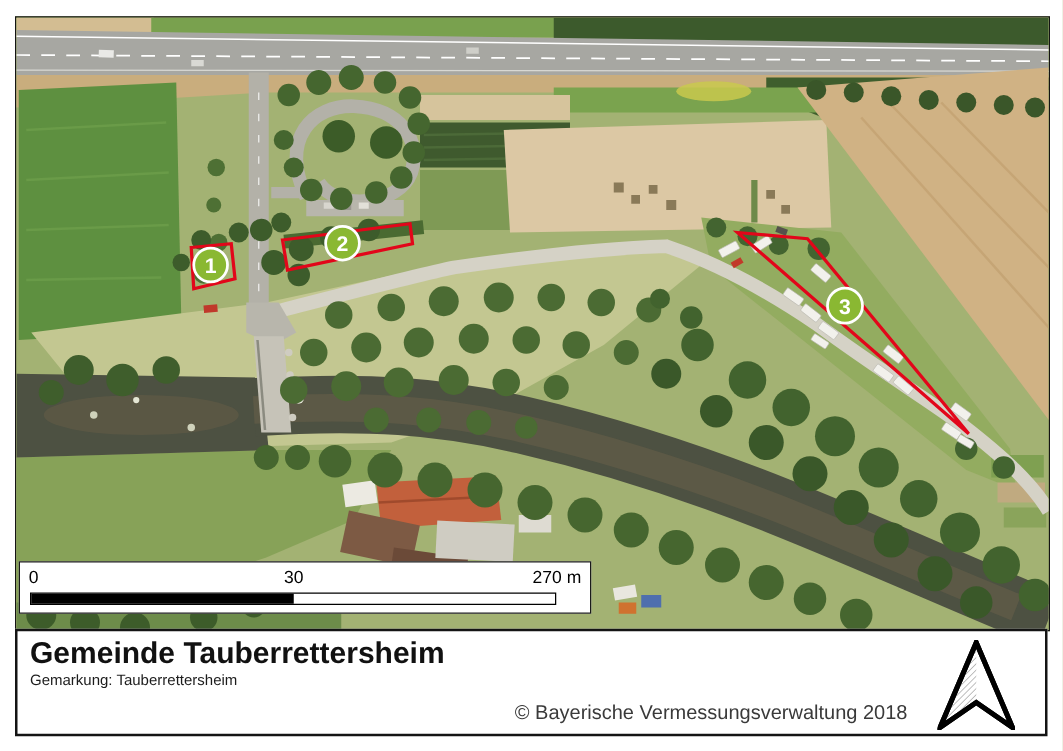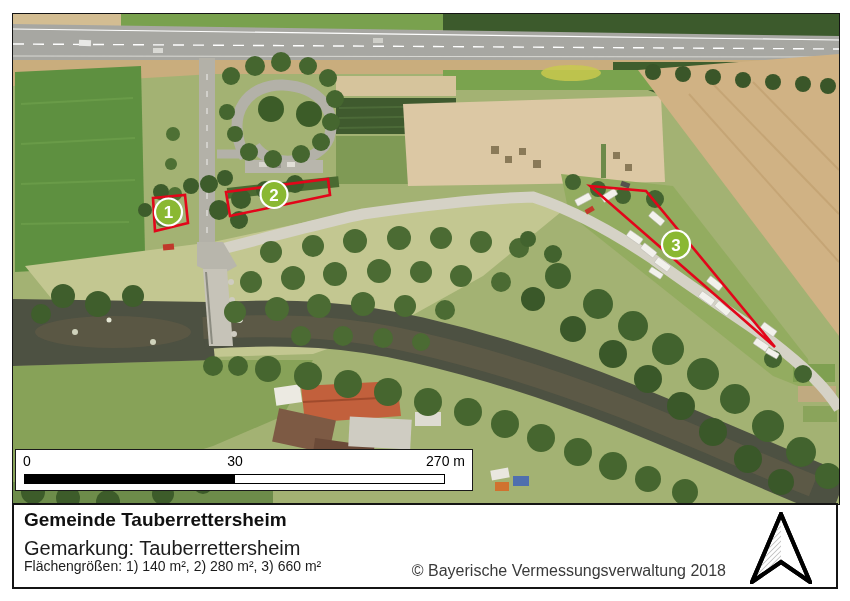--- a/index.html
+++ b/index.html
@@ -14,22 +14,22 @@
   .scalebox .tick{position:absolute;top:3px;font-size:14px;color:#000;}
   .t0{left:7px;}
   .t80{left:219px;transform:translateX(-50%);}
   .t160{right:7px;}
   .bar{position:absolute;left:8px;top:24px;width:421px;height:10px;border:1.6px solid #000;
        background:#fff;box-sizing:border-box;}
   .half{position:absolute;left:0;top:0;width:50%;height:100%;background:#000;}
   
   .panel{position:absolute;left:12px;top:503px;width:826px;height:86px;background:#fff;
          border:2px solid #141414;box-sizing:border-box;}
-  .title{position:absolute;left:10px;top:4px;font-size:19px;font-weight:bold;color:#111;}
-  .pline1{position:absolute;left:10px;top:32px;font-size:20px;color:#1c1c1c;}
+  .title{position:absolute;left:10px;top:4px;font-size:24px;font-weight:bold;color:#111;}
+  .pline1{position:absolute;left:10px;top:32px;font-size:12px;color:#1c1c1c;}
   .pline2{position:absolute;left:10px;top:53px;font-size:14px;color:#1c1c1c;}
   .attr{position:absolute;right:110px;bottom:7px;font-size:16px;color:#3a3a3a;}
   .north{position:absolute;right:24px;top:7px;width:62px;height:72px;}
 </style>
 </head>
 <body>
 
 <div class="page">
 
   <div class="map-frame">
@@ -332,21 +332,20 @@
       <span class="tick t160">270 m</span>
       <div class="bar">
         <div class="half"></div>
       </div>
     </div>
   </div>
 
   <div class="panel">
     <div class="title">Gemeinde Tauberrettersheim</div>
     <div class="pline1">Gemarkung: Tauberrettersheim</div>
-    <div class="pline2">Flächengrößen: 1) 140 m², 2) 280 m², 3) 660 m²</div>
     <div class="attr">© Bayerische Vermessungsverwaltung 2018</div>
     <svg class="north" viewBox="0 0 62 72">
       <polygon points="31,2 60,70 31,50 2,70" fill="#ffffff" stroke="#000000" stroke-width="4" stroke-linejoin="miter"></polygon>
       <polygon points="31,4 31,50 4,68" fill="url(#hatchN)"></polygon>
       <defs>
         <pattern id="hatchN" width="3.5" height="3.5" patternUnits="userSpaceOnUse" patternTransform="rotate(45)">
           <line x1="0" y1="0" x2="0" y2="3.5" stroke="#8c8c8c" stroke-width="0.9"></line>
         </pattern>
       </defs>
       <polygon points="31,2 60,70 31,50 2,70" fill="none" stroke="#000000" stroke-width="4" stroke-linejoin="miter"></polygon>

